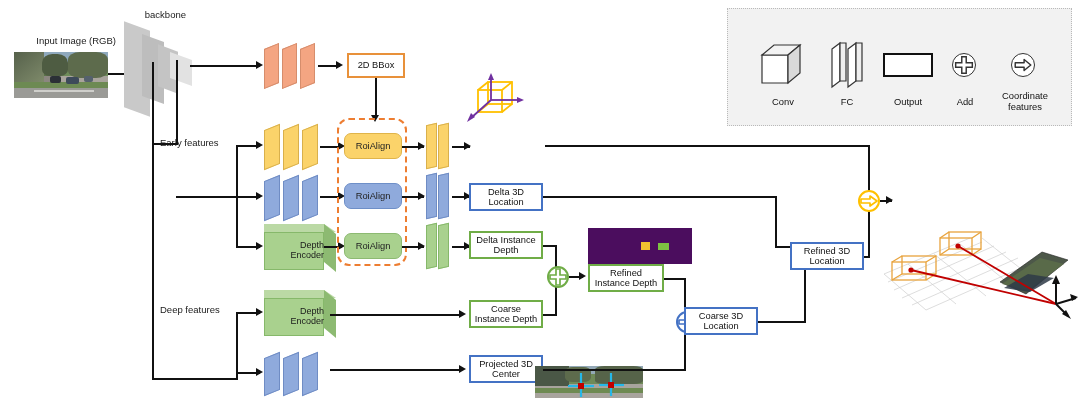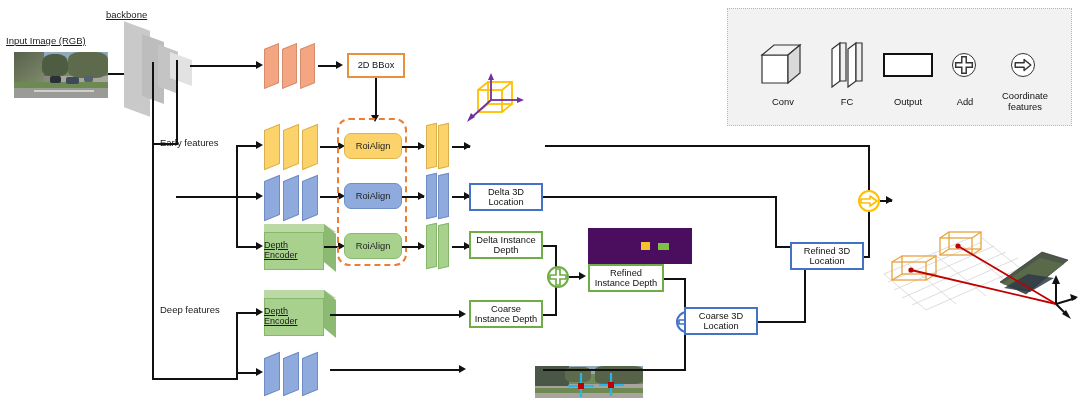--- a/index.html
+++ b/index.html
@@ -1,20 +1,20 @@
 <!DOCTYPE html>
 <html><head>
 <meta charset="utf-8">
 <style>
   html,body{margin:0;padding:0;background:#ffffff;}
   body{width:1080px;height:398px;overflow:hidden;font-family:"Liberation Sans",sans-serif;}
   #root{position:relative;width:1080px;height:398px;background:#fff;}
   .abs{position:absolute;}
   .txt{font-size:9.5px;color:#1a1a1a;line-height:1.15;}
-  .ctr{text-align:left;text-decoration:underline;}
+  .ctr{text-align:right;}
 
   
   .obox{position:absolute;box-sizing:border-box;border:2px solid #000;background:#fff;
         display:flex;align-items:center;justify-content:center;text-align:center;
         font-size:9.3px;color:#111;line-height:1.12;padding:1px 2px;}
   .obox.orange{border-color:#E8913A;align-items:center;}
   .obox.yellow{border-color:#FFC000;}
   .obox.blue{border-color:#4472C4;}
   .obox.green{border-color:#70AD47;}
 
@@ -230,20 +230,23 @@
   <div class="obox green" style="left:469px;top:231px;width:74px;height:28px;">
     <span><span>Delta Instance</span><br><span>Depth</span></span>
   </div>
 
   <div class="obox green" style="left:469px;top:300px;width:74px;height:28px;">
     <span><span>Coarse</span><br><span>Instance Depth</span></span>
   </div>
   <div class="hl" style="left:330px;top:314px;width:132px;"></div>
   <div class="arw" style="left:459px;top:310px;"></div>
 
+  <div class="obox blue" style="left:469px;top:355px;width:74px;height:28px;">
+    <span><span>Projected 3D</span><br><span>Center</span></span>
+  </div>
   <div class="hl" style="left:330px;top:369px;width:132px;"></div>
   <div class="arw" style="left:459px;top:365px;"></div>
 
   <div class="photo" style="left:535px;top:366px;width:108px;height:32px;
        background:linear-gradient(to bottom,#93a8b6 0 26%,#6f8a58 26% 55%,#a8a49d 55% 100%);">
     <div class="abs" style="left:0;top:0;width:34px;height:20px;background:#4a5746;"></div>
     <div class="abs" style="left:30px;top:1px;width:26px;height:15px;background:#5d6b4c;border-radius:30%;"></div>
     <div class="abs" style="left:60px;top:0px;width:48px;height:18px;background:#566349;border-radius:20%;"></div>
     <div class="abs" style="left:0;top:22px;width:108px;height:5px;background:#6e8a52;"></div>
     <svg class="abs" style="left:0;top:0;" width="108" height="32" viewBox="0 0 108 32">

